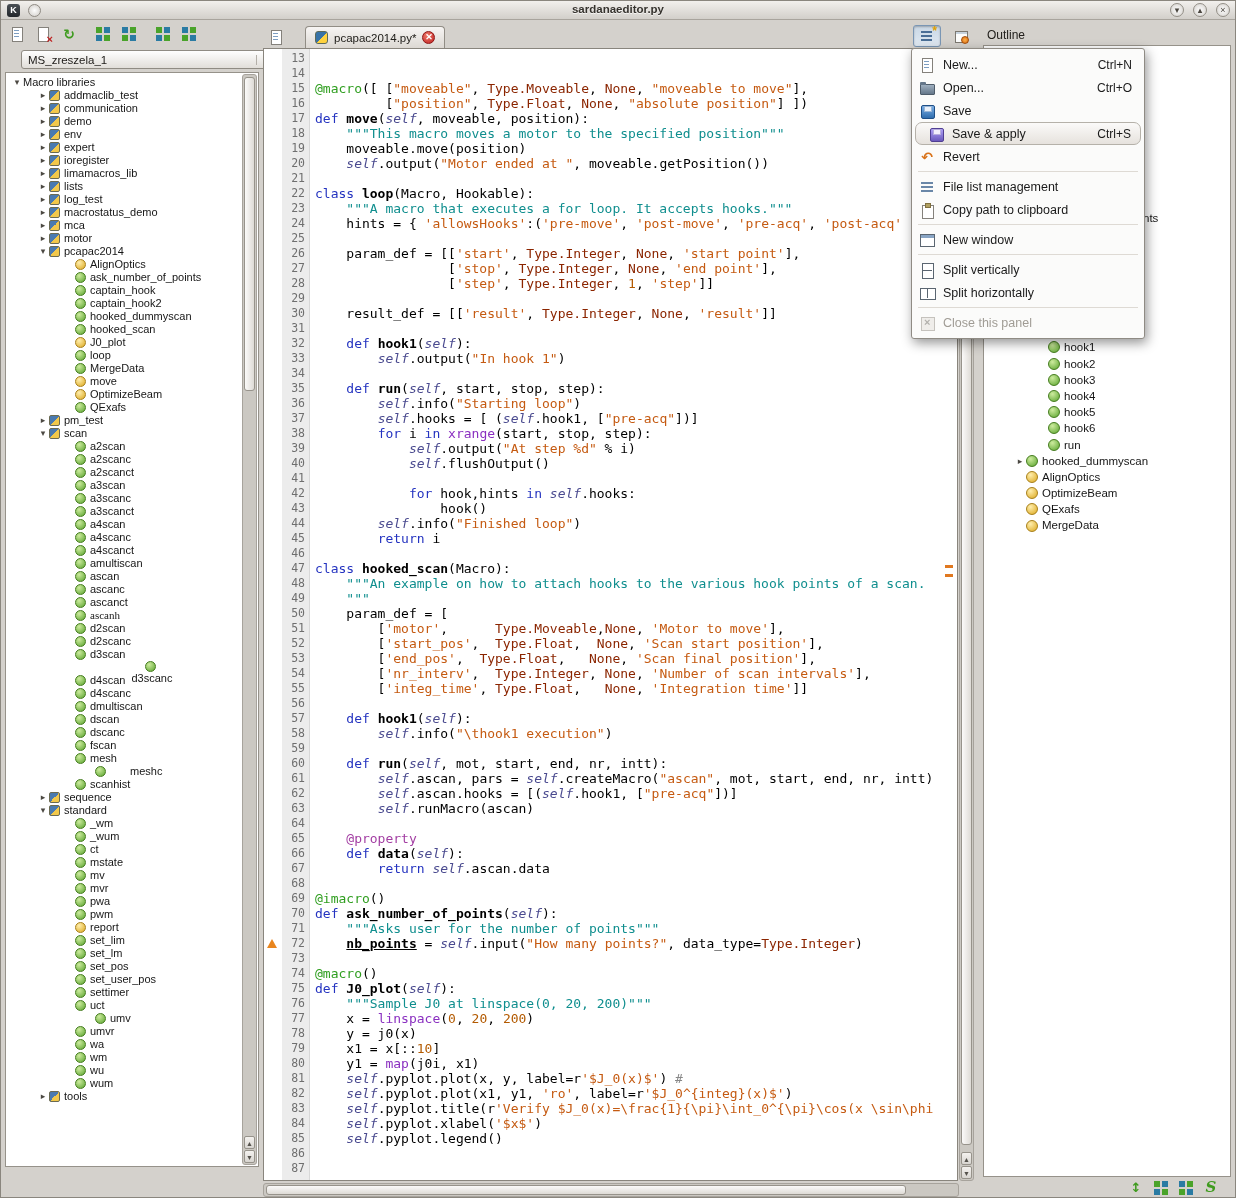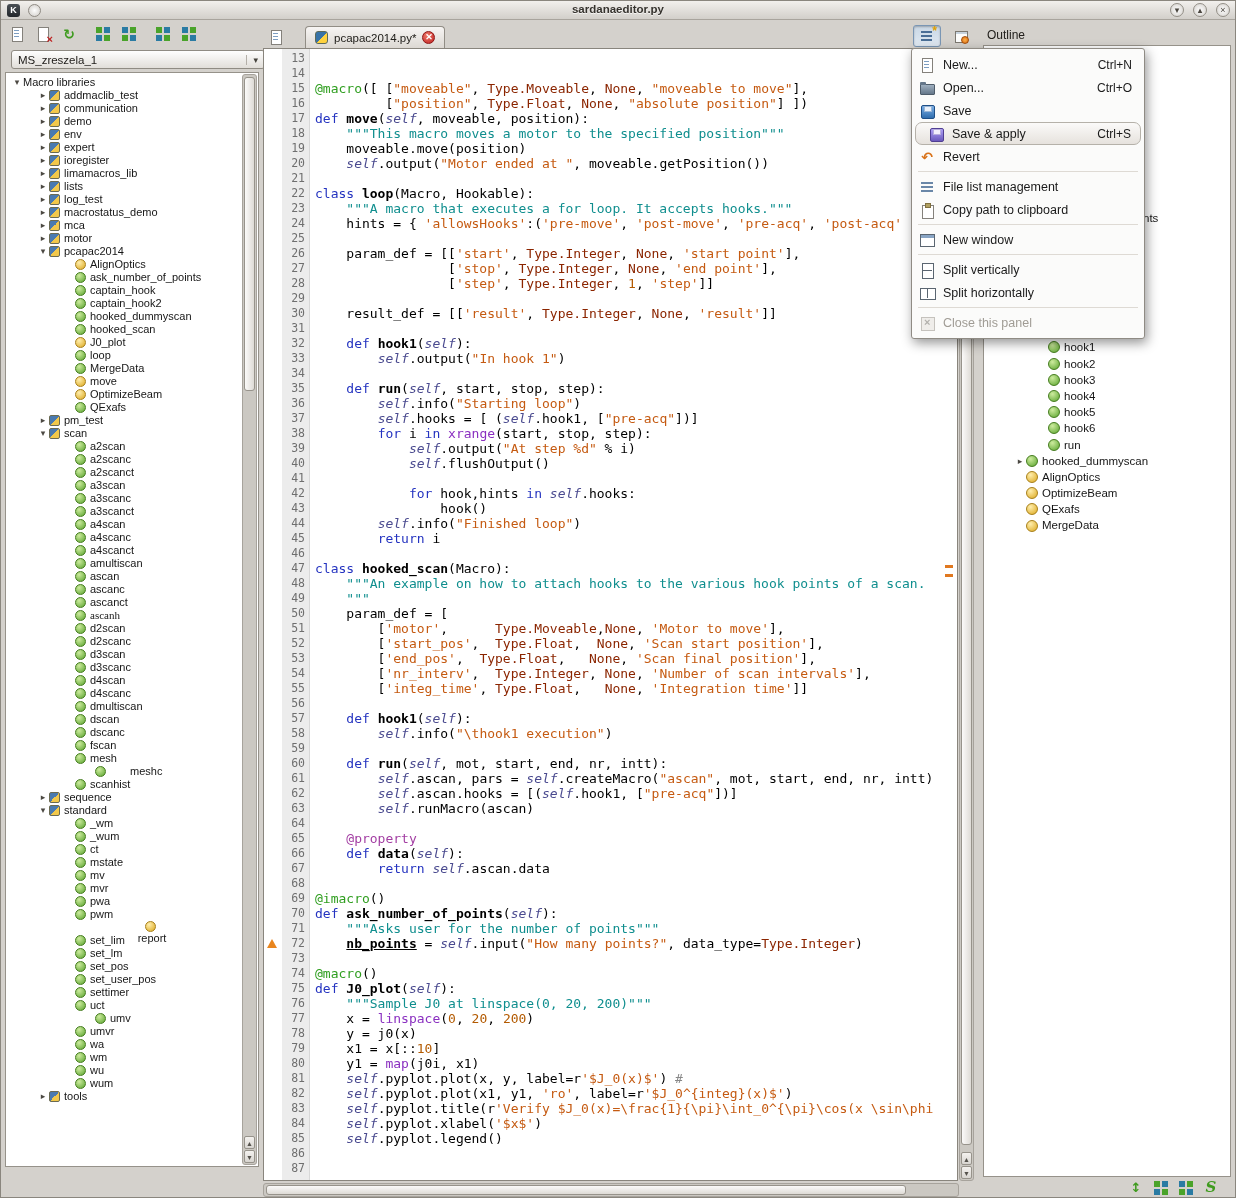--- a/index.html
+++ b/index.html
@@ -67,21 +67,21 @@
   .ic-closep::before { content:""; position:absolute; left:2px; top:2px; width:12px; height:12px; background:#e6e3de; border:1px solid #99958d; }
   .ic-closep::after { content:"×"; position:absolute; left:5px; top:1px; color:#77736c; font:bold 11px/13px "Liberation Sans",sans-serif; }
   .ic-panelmenu::before { content:""; position:absolute; left:2px; top:3px; width:11px; height:10px;
     background:repeating-linear-gradient(#4a6e96 0 2px, transparent 2px 4px); }
   .ic-panelmenu::after { content:"*"; position:absolute; right:-2px; top:-3px; color:#e0a000; font:bold 12px/12px "Liberation Sans",sans-serif; }
   .ic-detach::before { content:""; position:absolute; left:2px; top:3px; width:11px; height:10px; background:#fdfdfc; border:1px solid #7c7870; box-shadow:inset 0 2px 0 #c7d3de; }
   .ic-detach::after { content:""; position:absolute; right:0; bottom:0; width:6px; height:6px; border-radius:50%;
     background:radial-gradient(#ffb24a,#d96b12); border:1px solid #a34e0a; }
 
   
-  #sidebar-combo { position:absolute; left:10px; top:49px; width:254px; height:19px;
+  #sidebar-combo { position:absolute; left:20px; top:49px; width:254px; height:19px;
     background:linear-gradient(#fefefe,#e1ded9); border:1px solid #8f8b83; border-radius:3px;
     font-size:11.5px; color:#1d1b18; display:flex; align-items:center; padding:0 6px; }
   #sidebar-combo .combo-label { flex:1; }
   #sidebar-combo .combo-arrow { font-size:9px; color:#45423c; border-left:1px solid #b3afa8; padding-left:6px; }
   #sidebar-panel { position:absolute; left:4px; top:71px; width:254px; height:1095px; background:#fff; border:1px solid #96928a; }
   #sidebar-tree { position:absolute; left:1px; top:1px; right:17px; bottom:1px; overflow:hidden; padding-top:2px; }
   .trow { display:flex; align-items:center; height:13px; line-height:13px; font-size:11px; color:#161616; white-space:nowrap; }
   .orow { display:flex; align-items:center; height:16.2px; line-height:16.2px; font-size:11.5px; color:#161616; white-space:nowrap; }
   .exp { width:12px; flex:none; font-size:9px; color:#4c4943; text-align:center; }
   .ti { width:11px; height:11px; border-radius:50%; flex:none; margin-right:4px; }
@@ -417,21 +417,21 @@
       <div class="trow" style="padding-left: 56px;">
         <span class="exp"></span>
         <span class="ti ti-g"></span>
         <span class="tlabel">d2scanc</span>
       </div>
       <div class="trow" style="padding-left: 56px;">
         <span class="exp"></span>
         <span class="ti ti-g"></span>
         <span class="tlabel">d3scan</span>
       </div>
-      <div class="trow" style="padding-left: 56px;">
+      <div class="trow" style="padding-left: 56px; flex-direction: column;">
         <span class="exp"></span>
         <span class="ti ti-g"></span>
         <span class="tlabel">d3scanc</span>
       </div>
       <div class="trow" style="padding-left: 56px;">
         <span class="exp"></span>
         <span class="ti ti-g"></span>
         <span class="tlabel">d4scan</span>
       </div>
       <div class="trow" style="padding-left: 56px;">
@@ -517,21 +517,21 @@
       <div class="trow" style="padding-left: 56px;">
         <span class="exp"></span>
         <span class="ti ti-g"></span>
         <span class="tlabel">pwa</span>
       </div>
       <div class="trow" style="padding-left: 56px;">
         <span class="exp"></span>
         <span class="ti ti-g"></span>
         <span class="tlabel">pwm</span>
       </div>
-      <div class="trow" style="padding-left: 56px; flex-direction: column;">
+      <div class="trow" style="padding-left: 56px;">
         <span class="exp"></span>
         <span class="ti ti-y"></span>
         <span class="tlabel">report</span>
       </div>
       <div class="trow" style="padding-left: 56px;">
         <span class="exp"></span>
         <span class="ti ti-g"></span>
         <span class="tlabel">set_lim</span>
       </div>
       <div class="trow" style="padding-left: 56px;">

